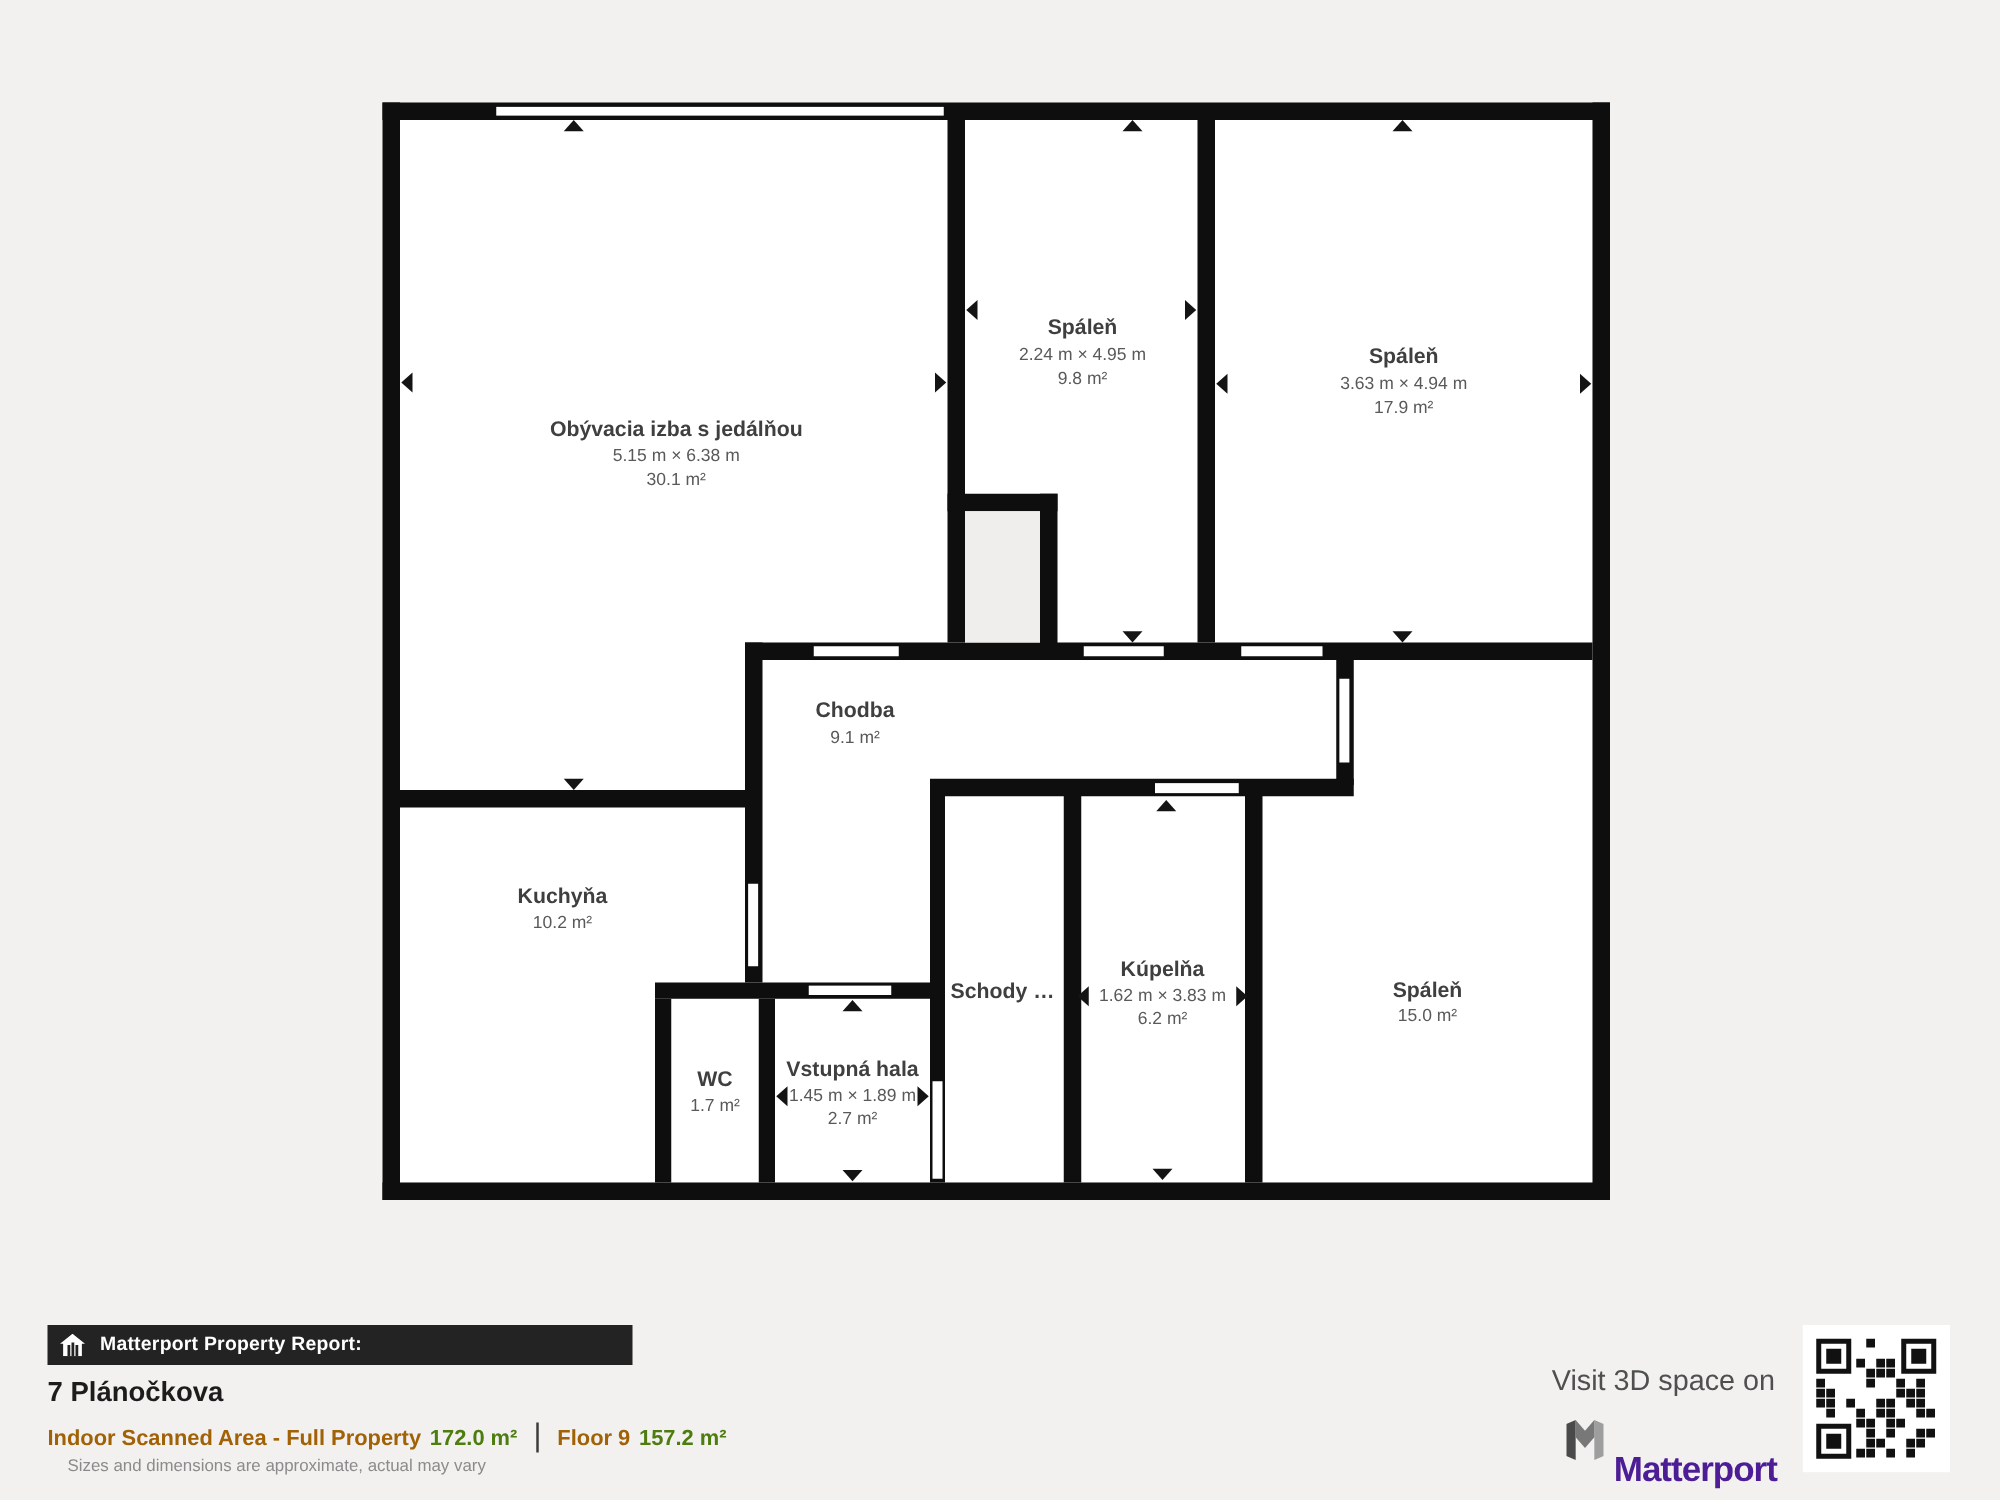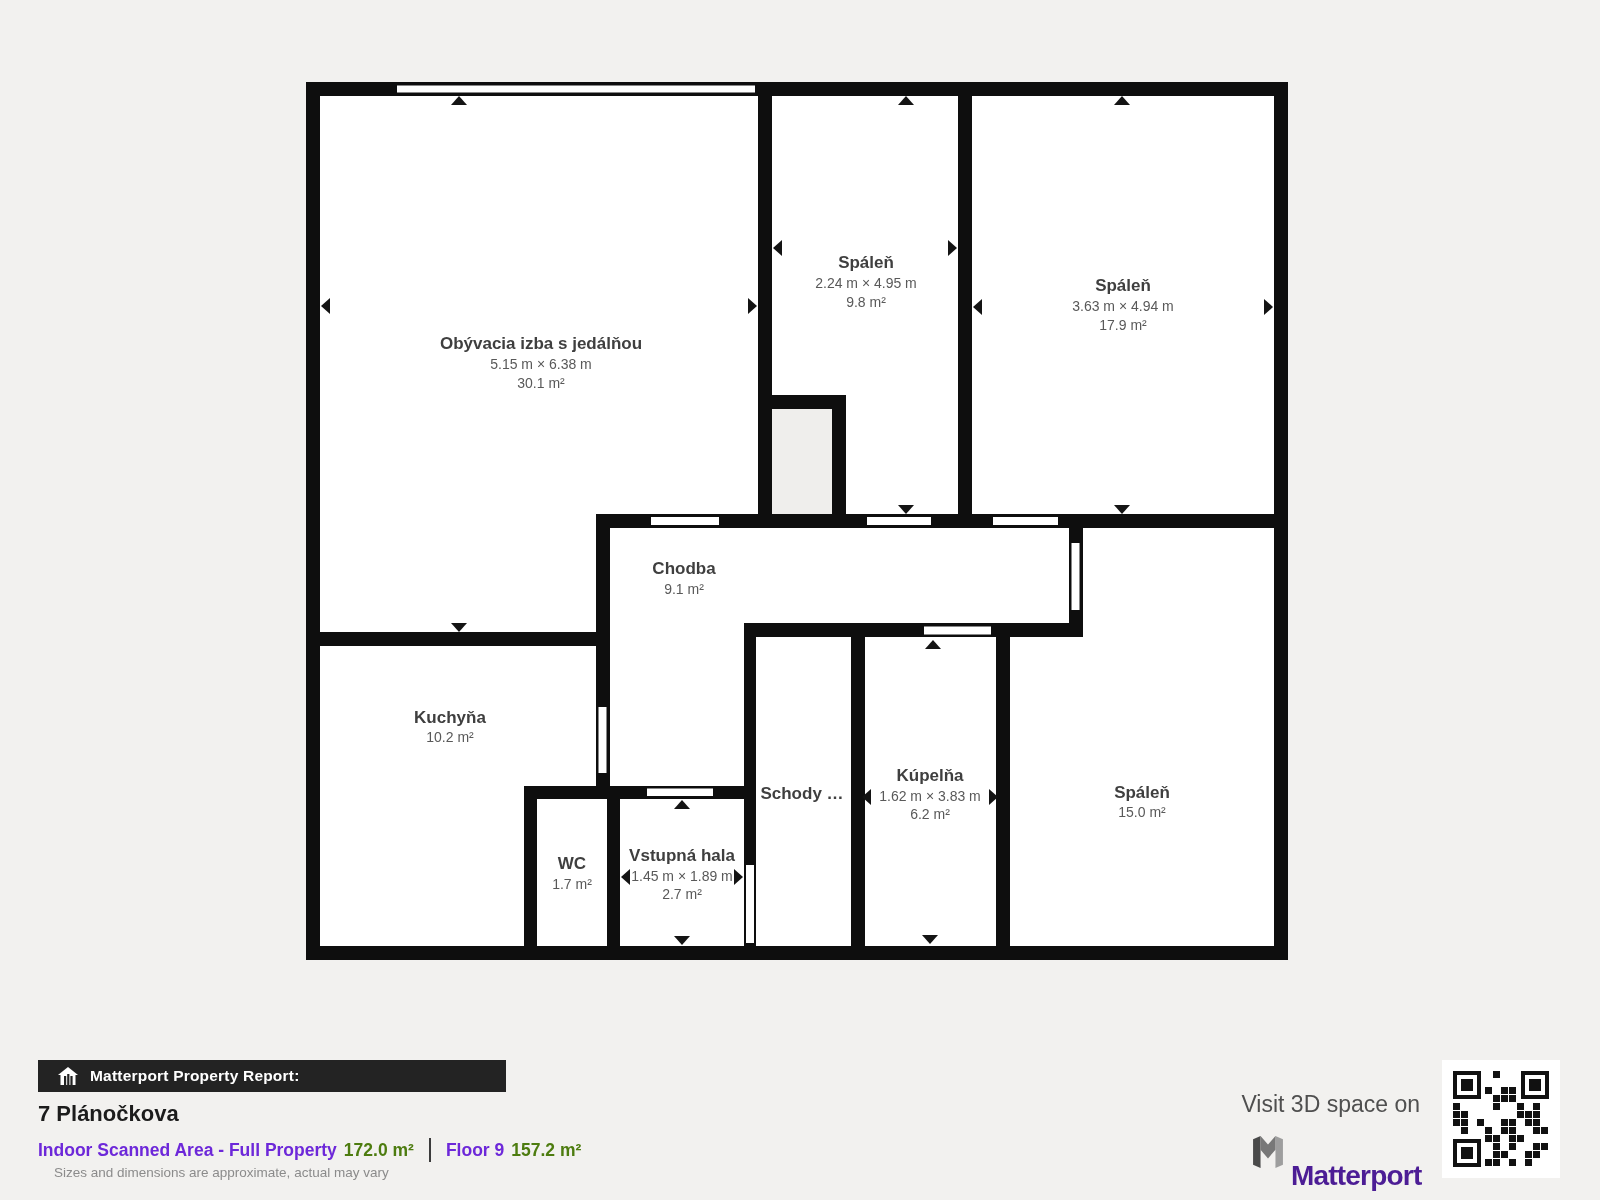--- a/index.html
+++ b/index.html
@@ -2,25 +2,25 @@
 <html><head>
 <meta charset="utf-8">
 <style>
   html,body{margin:0;padding:0;}
   body{background:#f2f1ef;font-family:"Liberation Sans","DejaVu Sans",sans-serif;}
   .page{position:relative;width:1600px;height:1200px;background:#f2f1ef;overflow:hidden;}
   .plan-svg{position:absolute;left:0;top:0;}
 
   
   .report-bar{position:absolute;left:38px;top:1060px;width:468px;height:32px;
-    background:#232323;display:flex;align-items:center;padding-left:20px;box-sizing:border-box;}
+    background:#232323;display:flex;align-items:center;padding-left:10px;box-sizing:border-box;}
   .report-bar-label{color:#ffffff;font-weight:bold;font-size:15.5px;margin-left:12px;letter-spacing:.2px;}
   .address{position:absolute;left:38px;top:1101px;font-size:22px;font-weight:bold;color:#1c1c1c;}
   .stats{position:absolute;left:38px;top:1138px;display:flex;align-items:center;font-size:17.5px;color:#2b2b2b;}
-  .stats .lbl{font-weight:bold;color:#6d28d9;text-align:center;}
+  .stats .lbl{font-weight:bold;color:#a16207;text-align:center;}
   .stats .val{font-weight:bold;color:#4d7c0f;margin-left:7px;}
   .stats .divider{width:2px;height:24px;background:#3c3c3c;margin:0 15px;}
   .disclaimer{position:absolute;left:54px;top:1165px;font-size:13.5px;color:#8b8b8b;}
 
   
   .visit-label{position:absolute;left:1232px;top:1091px;width:188px;text-align:right;
     font-size:23px;color:#4f4f4f;}
   .brand-row{position:absolute;left:1253px;top:1112px;display:flex;align-items:center;gap:8px;}
   .brand-word{font-size:28px;font-weight:bold;color:#4c1d95;letter-spacing:-0.8px;margin-top:48px;}
   .qr{position:absolute;left:1442px;top:1060px;}

